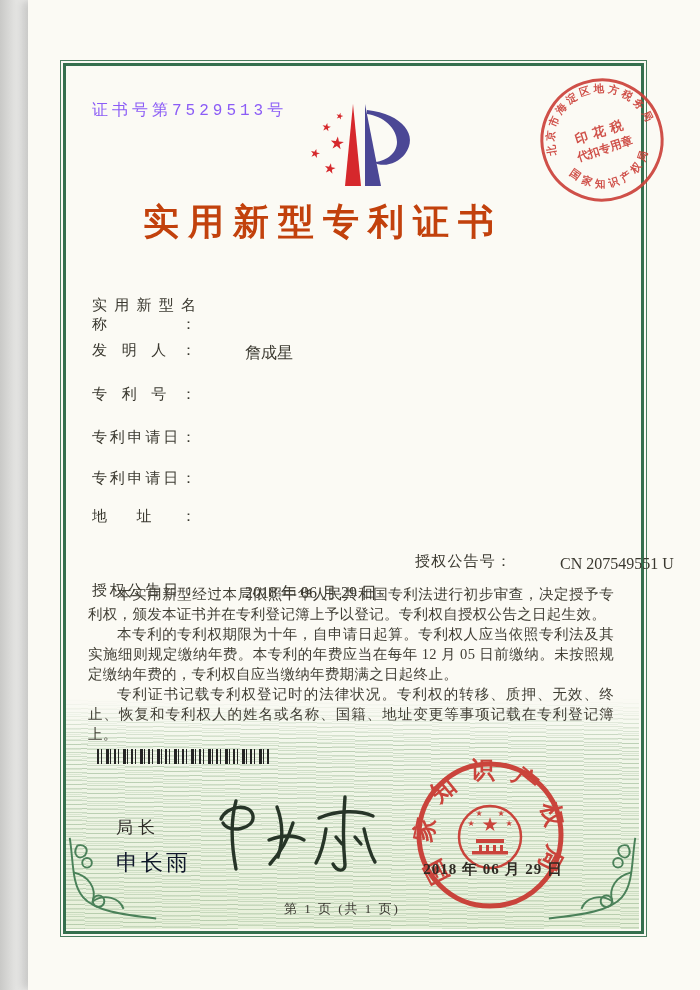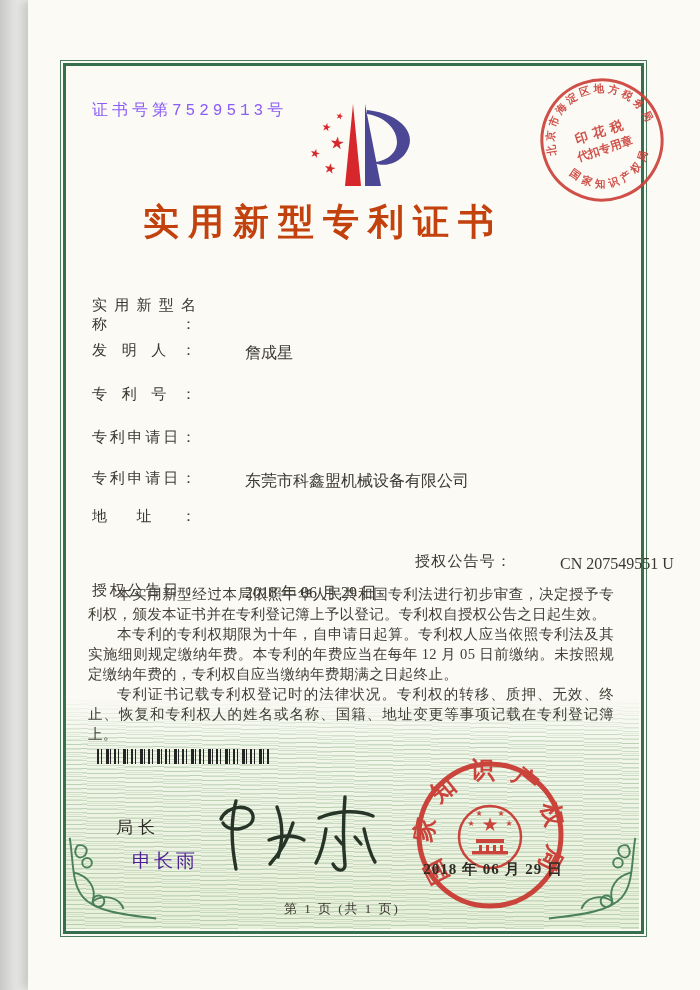--- a/index.html
+++ b/index.html
@@ -35,21 +35,21 @@
   .paras{position:absolute;left:88px;top:584px;width:526px;font-size:14.5px;
     line-height:20px;text-align:justify;color:#403e34;letter-spacing:.3px;}
   .paras p{margin:0;text-indent:2em;}
   .barcode{position:absolute;left:97px;top:749px;width:172px;height:15px;
     background:repeating-linear-gradient(90deg,
       #242424 0 2px,rgba(0,0,0,0) 2px 4px,
       #242424 4px 5px,rgba(0,0,0,0) 5px 9px,
       #242424 9px 12px,rgba(0,0,0,0) 12px 13px,
       #242424 13px 14px,rgba(0,0,0,0) 14px 17px);}
   .officer-title{position:absolute;left:116px;top:816px;font-size:17px;letter-spacing:5px;color:#2f2d28;}
-  .officer-name{position:absolute;left:132px;top:848px;font-size:19px;letter-spacing:3px;color:#4c1d95;}
+  .officer-name{position:absolute;left:116px;top:848px;font-size:22px;letter-spacing:3px;color:#0f172a;}
   .signature{position:absolute;left:205px;top:785px;width:190px;height:92px;}
   .seal-main{position:absolute;left:412px;top:757px;width:156px;height:156px;opacity:.94;}
   .seal-date{position:absolute;left:408px;top:860px;width:170px;text-align:center;
     font-size:15px;letter-spacing:1px;color:#2d2a23;font-weight:600;}
   .seal-tax{position:absolute;left:536px;top:74px;width:132px;height:132px;
     transform:rotate(-18deg);opacity:.92;}
   .footer{position:absolute;left:60px;top:900px;width:564px;text-align:center;
     font-size:13px;letter-spacing:2px;color:#3c3a33;}
   svg text{font-family:"Liberation Serif","DejaVu Serif",serif;}
 </style>
@@ -105,21 +105,20 @@
   <span class="val">詹成星</span>
 </div>
 <div class="row" style="top:384px">
   <span class="lbl">专利号：</span>
 </div>
 <div class="row" style="top:427px">
   <span class="lbl">专利申请日：</span>
 </div>
 <div class="row" style="top:468px">
   <span class="lbl">专利申请日：</span>
-  <span class="val">东莞市科鑫盟机械设备有限公司</span>
 </div>
 <div class="row" style="top:506px">
   <span class="lbl">地址：</span>
 </div>
 <div class="row" style="top:580px">
   <span class="lbl">授权公告日：</span>
   <span class="val">2018 年 06 月 29 日</span>
 </div>
 <div class="row" style="top:551px;left:415px">
   <span class="lbl" style="width:96px">授权公告号：</span>

